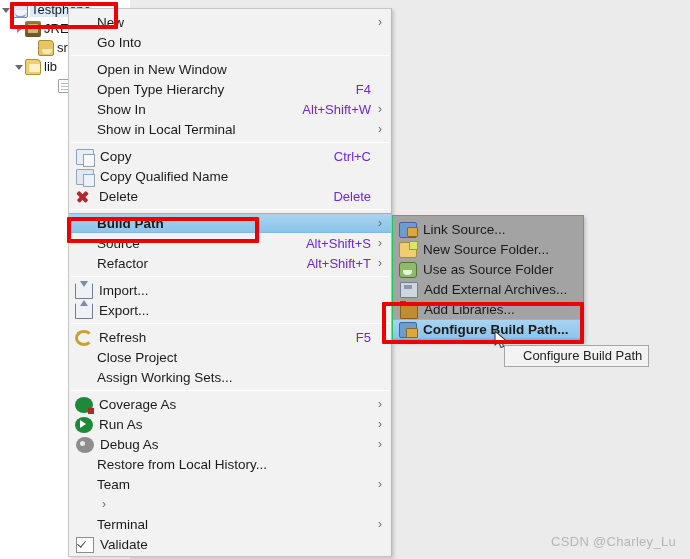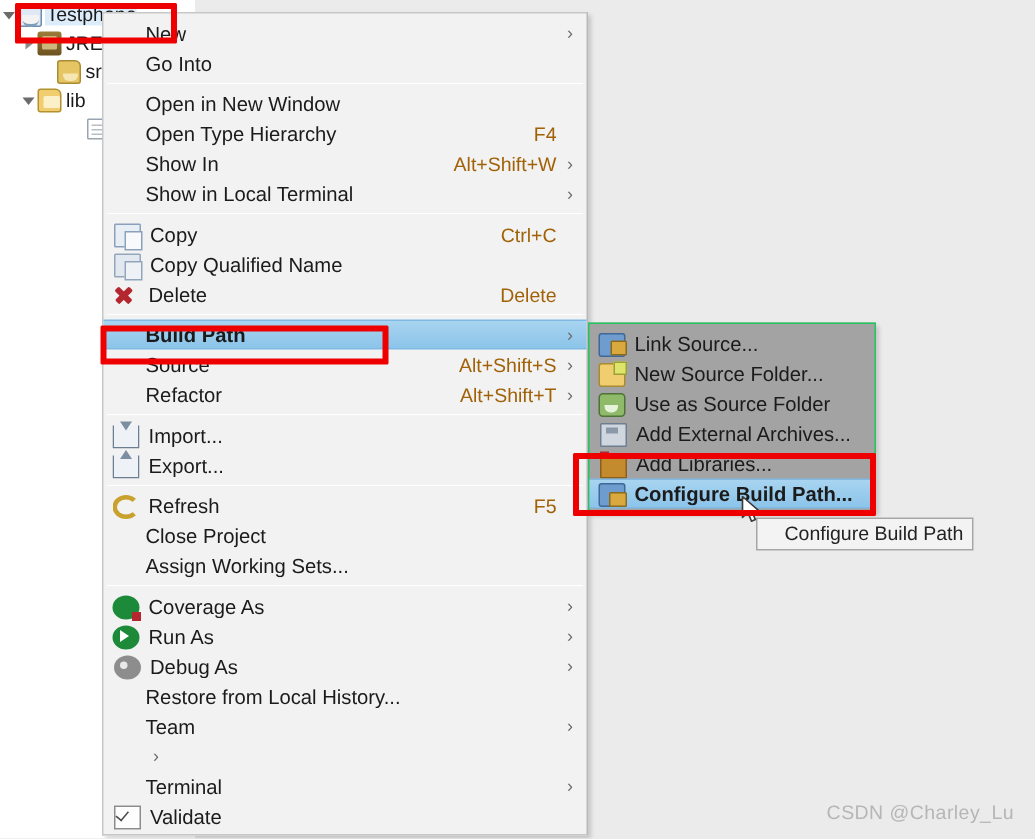--- a/index.html
+++ b/index.html
@@ -176,21 +176,21 @@
   }
   .mi .mi-label {
     flex: 1 1 auto;
     padding-left: 2px;
     overflow: hidden;
   }
   .mi.bold .mi-label { font-weight: bold; }
   .mi .mi-accel {
     flex: 0 0 auto;
     font-size: 13px;
-    color: #a16207;
+    color: #6d28d9;
     padding-right: 4px;
   }
   .mi .mi-arrow {
     flex: 0 0 10px;
     width: 10px;
     text-align: center;
     font-size: 12px;
     color: #6b6b6b;
     line-height: 1;
   }

